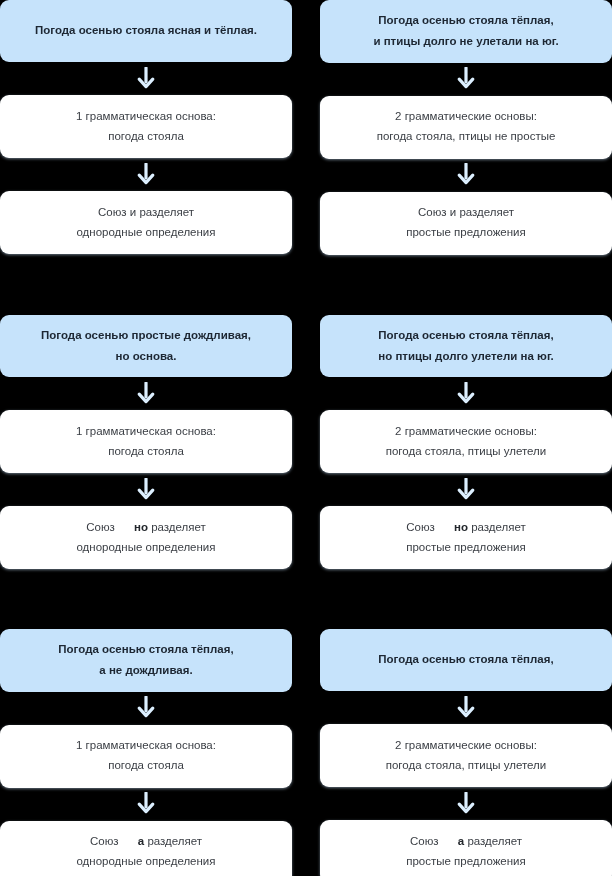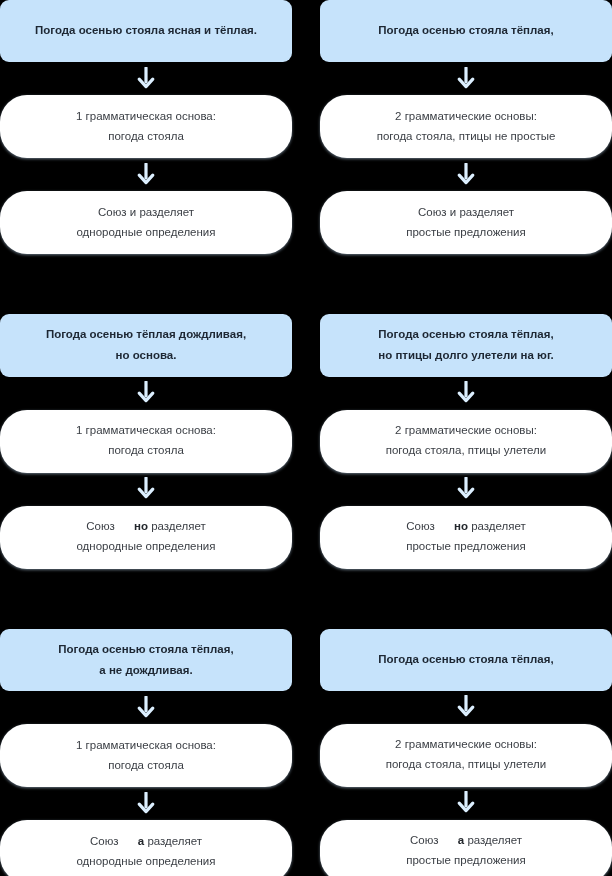--- a/index.html
+++ b/index.html
@@ -54,21 +54,20 @@
     min-height:62px;
   }
   .box-plain{
     background:#ffffff;
     color:#3a3e44;
     font-weight:normal;
     font-size:11.5px;
     line-height:1.72;
     min-height:63px;
     box-shadow:0 1px 3px rgba(180,205,230,0.55);
-    border-radius:27px;
   }
   .box-plain b{font-weight:bold;color:#23272c;margin-left:16px;}
 
   .line{display:block;white-space:nowrap;}
 
   .arrow-wrap{
     height:33px;
     display:flex;
     align-items:center;
     justify-content:center;
@@ -101,20 +100,21 @@
           </svg>
         </span>
         <div class="box box-plain">
           <span class="line"><span>Союз и разделяет</span></span>
           <span class="line"><span>однородные определения</span></span>
         </div>
       </div>
       <div class="column">
         <div class="box box-head">
           <span class="line">Погода осенью стояла тёплая,</span>
+          <span class="line">и птицы долго не улетали на юг.</span>
         </div>
         <span class="arrow-wrap">
           <svg width="22" height="24" viewBox="0 0 22 24" aria-hidden="true">
             <path d="M11 1 L11 15" stroke="#dcefff" stroke-width="3.2" stroke-linecap="round" fill="none"></path>
             <path d="M4.2 12.2 L11 19.6 L17.8 12.2" stroke="#dcefff" stroke-width="3.2" stroke-linecap="round" stroke-linejoin="round" fill="none"></path>
           </svg>
         </span>
         <div class="box box-plain">
           <span class="line">2 грамматические основы:</span>
           <span class="line">погода стояла, птицы не простые</span>
@@ -127,21 +127,21 @@
         </span>
         <div class="box box-plain">
           <span class="line"><span>Союз и разделяет</span></span>
           <span class="line"><span>простые предложения</span></span>
         </div>
       </div>
     </div>
     <div class="section">
       <div class="column">
         <div class="box box-head">
-          <span class="line">Погода осенью тёплая дождливая,</span>
+          <span class="line">Погода осенью простые дождливая,</span>
           <span class="line">но основа.</span>
         </div>
         <span class="arrow-wrap">
           <svg width="22" height="24" viewBox="0 0 22 24" aria-hidden="true">
             <path d="M11 1 L11 15" stroke="#dcefff" stroke-width="3.2" stroke-linecap="round" fill="none"></path>
             <path d="M4.2 12.2 L11 19.6 L17.8 12.2" stroke="#dcefff" stroke-width="3.2" stroke-linecap="round" stroke-linejoin="round" fill="none"></path>
           </svg>
         </span>
         <div class="box box-plain">
           <span class="line">1 грамматическая основа:</span>

